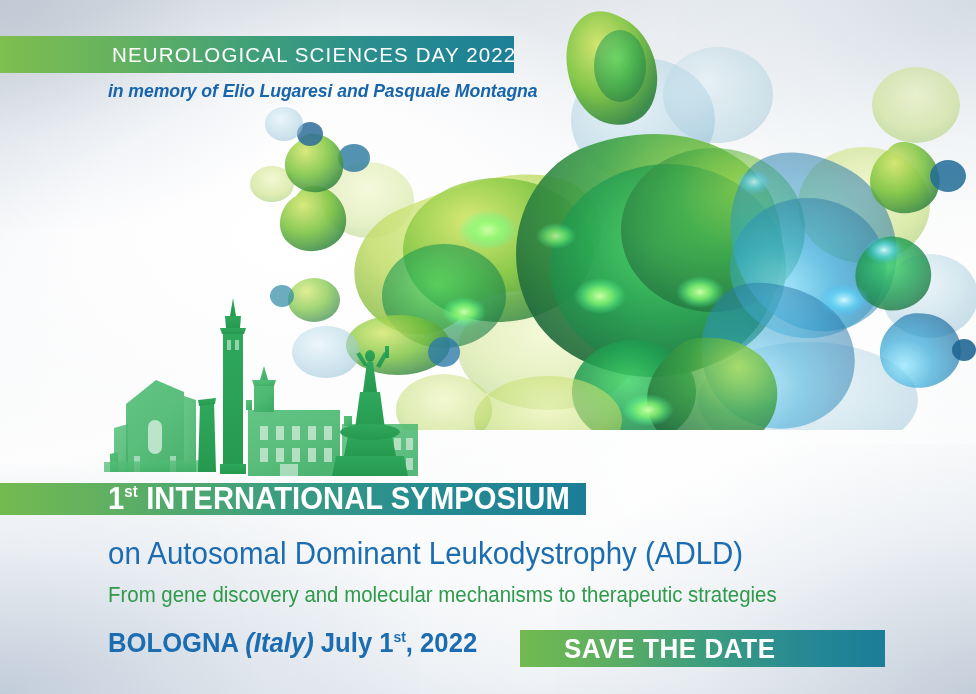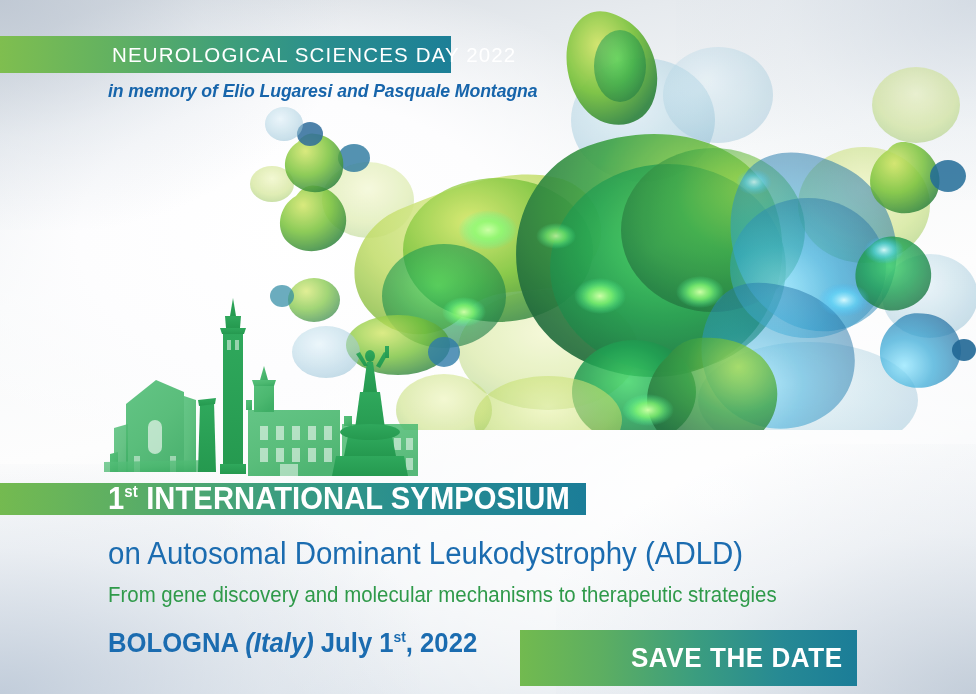--- a/index.html
+++ b/index.html
@@ -26,21 +26,21 @@
     background:radial-gradient(ellipse at 100% 100%, rgba(186,198,212,.72) 0%, rgba(210,218,228,.3) 46%, rgba(255,255,255,0) 78%);}
   .vig-tr{right:0;top:0;width:300px;height:200px;
     background:radial-gradient(ellipse at 100% 0%, rgba(196,206,218,.6) 0%, rgba(216,223,231,.26) 46%, rgba(255,255,255,0) 78%);}
 
   
   #blob-art{position:absolute;left:248px;top:0px;width:728px;height:430px;}
   #skyline{position:absolute;left:88px;top:296px;width:340px;height:200px;}
 
   
   #topbar{
-    position:absolute;left:0;top:36px;width:451px;height:37px;
+    position:absolute;left:0;top:36px;width:514px;height:37px;
     background:linear-gradient(90deg,#7fbe4f 0%,#63b260 24%,#3f9f79 50%,#2a8e8e 72%,#1c7f97 100%);
     display:flex;align-items:center;
   }
   #topbar .txt{
     margin-left:112px;color:#ffffff;font-size:20.5px;letter-spacing:1.15px;
     font-weight:400;white-space:nowrap;
     font-family:"Liberation Sans","DejaVu Sans",sans-serif;
   }
   #memorial{
     position:absolute;left:108px;top:80px;
@@ -76,23 +76,23 @@
   #line-where{
     position:absolute;left:108px;top:628px;
     color:#1b6cb0;font-size:27px;font-weight:700;white-space:nowrap;
     transform:scaleX(0.95);transform-origin:left center;
   }
   #line-where .ital{font-style:italic;}
   #line-where sup{font-size:0.54em;vertical-align:0.72em;}
 
   
   #savebox{
-    position:absolute;left:520px;top:630px;width:337px;height:56px;
+    position:absolute;left:520px;top:630px;width:337px;height:37px;
     background:linear-gradient(90deg,#72ba4f 0%,#5cae62 25%,#3b9d7f 52%,#268994 78%,#1b7d98 100%);
-    display:flex;align-items:center;justify-content:flex-end;
+    display:flex;align-items:center;justify-content:flex-start;padding-left:28px;
   }
   #savebox .txt{
     color:#ffffff;font-size:28px;font-weight:700;letter-spacing:0.6px;
     margin-right:14px;white-space:nowrap;
     transform:scaleX(0.93);transform-origin:right center;
   }
 </style>
 </head>
 <body>
 

